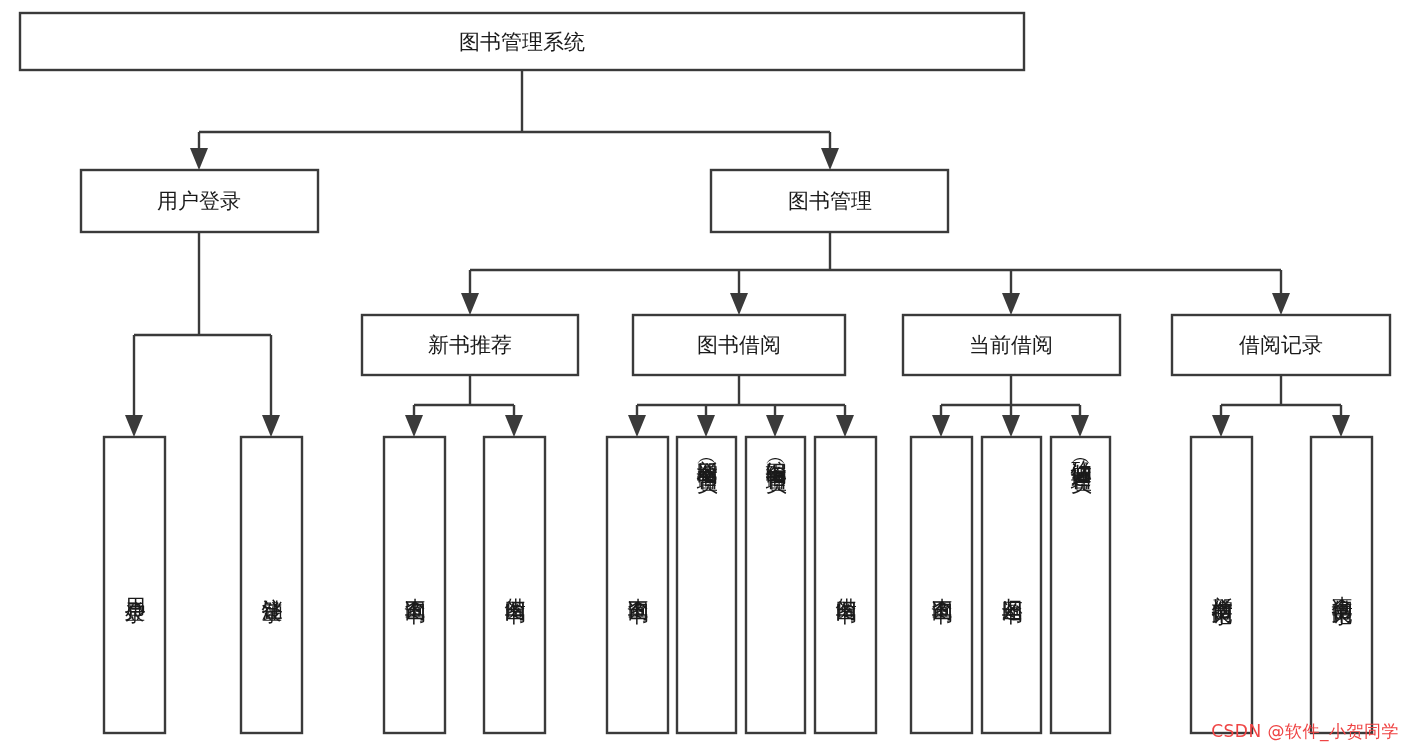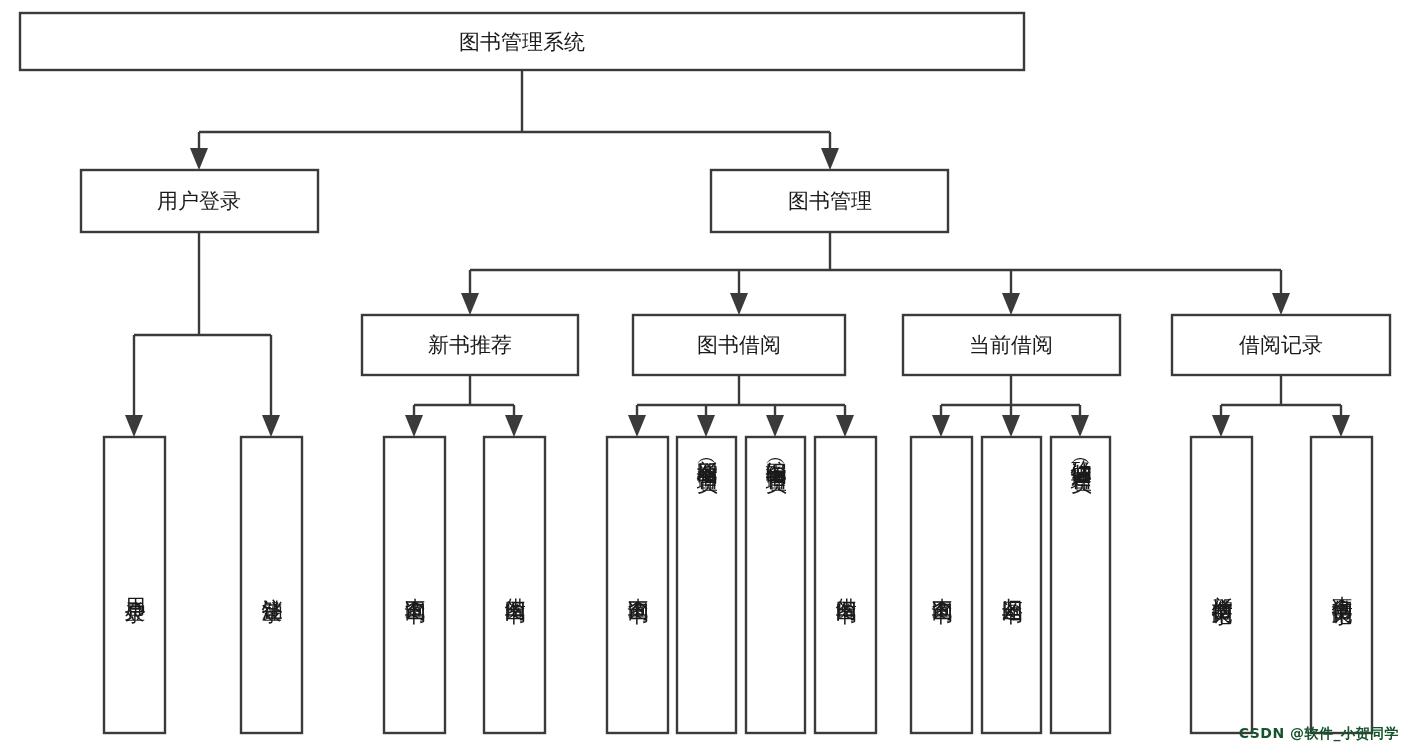--- a/index.html
+++ b/index.html
@@ -64,25 +64,24 @@
     line-height: 1.12;
     color: #1a1a1a;
     letter-spacing: 2px;
     white-space: nowrap;
   }
   #watermark {
     position: absolute;
     right: 6px;
     bottom: 4px;
     font-family: "DejaVu Sans", "Liberation Sans", sans-serif;
-    font-size: 14px;
-    color: #14532d;
+    font-size: 17px;
+    color: #ef4444;
     white-space: nowrap;
     letter-spacing: 0.5px;
-    font-weight: bold;
   }
 </style>
 </head>
 <body>
 
 <div id="diagram-root">
 
   <svg class="tree-canvas" viewBox="0 0 1405 747">
 
     <g>

